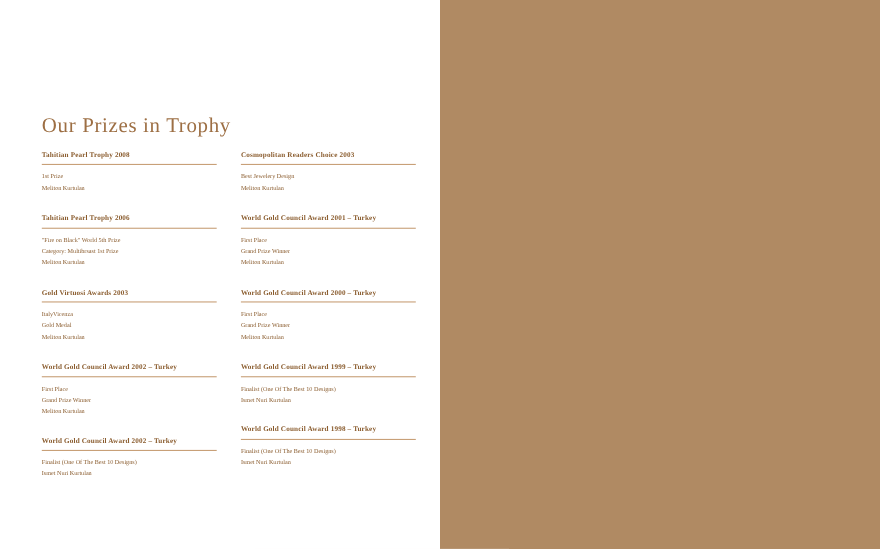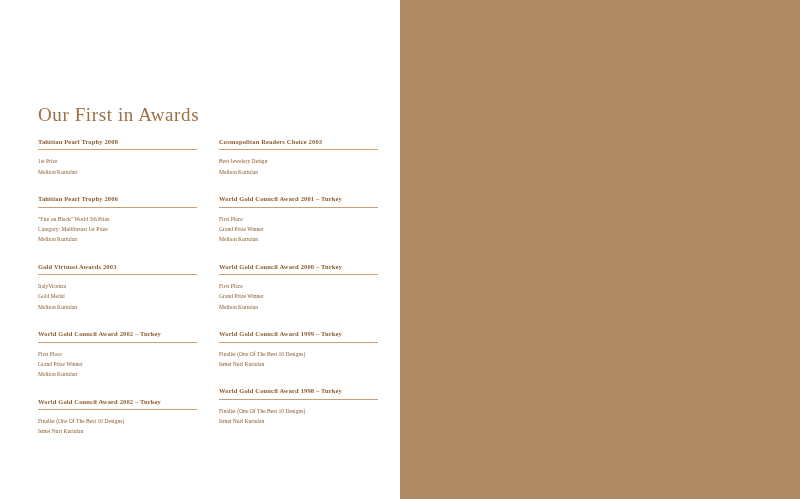--- a/index.html
+++ b/index.html
@@ -82,21 +82,21 @@
 </style>
 </head>
 <body>
 
 <div class="page">
 
   <div class="right-panel"></div>
 
   <div class="content">
 
-    <div class="page-title">Our First in Awards</div>
+    <div class="page-title">Our Prizes in Trophy</div>
 
     <div class="columns">
 
       <div class="col">
 
         <div class="award-block">
           <div class="award-title">Tahitian Pearl Trophy 2008</div>
           <div class="award-lines">
             <div class="award-line">1st Prize</div>
             <div class="award-line">Meliton Kurtulan</div>

